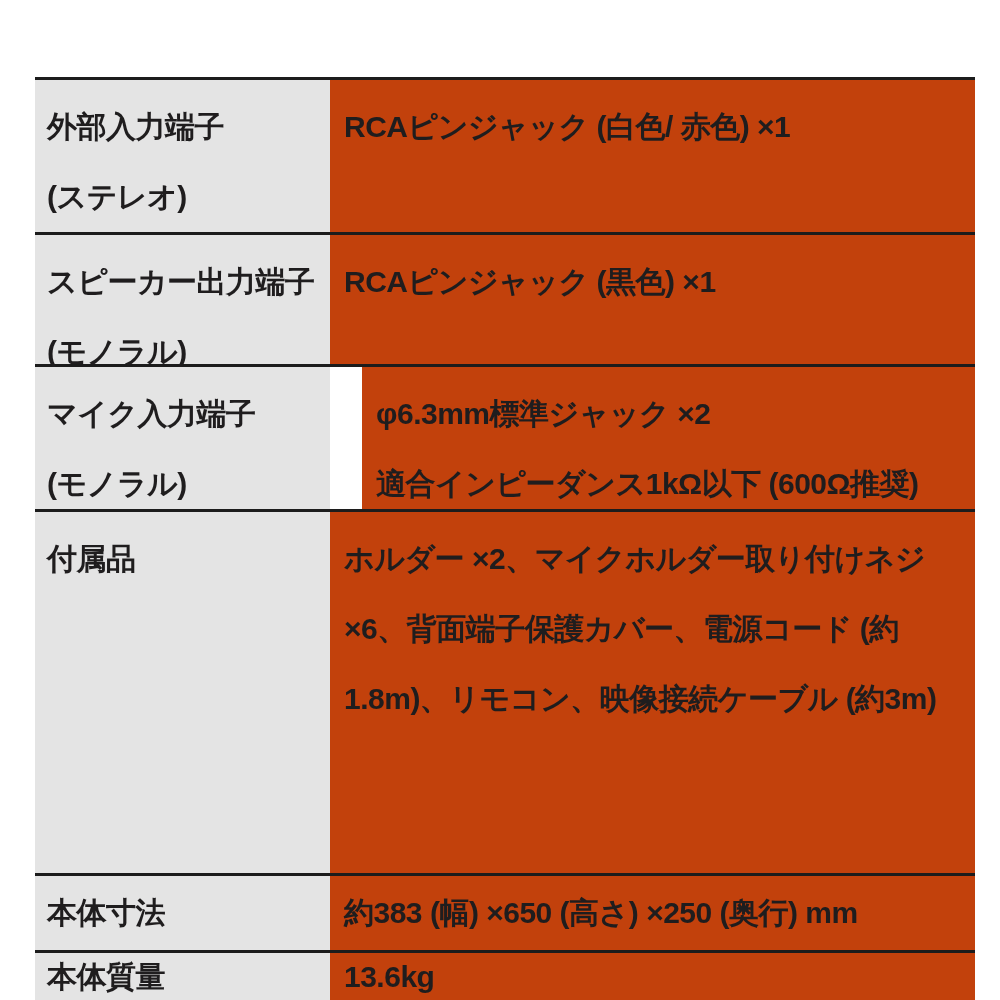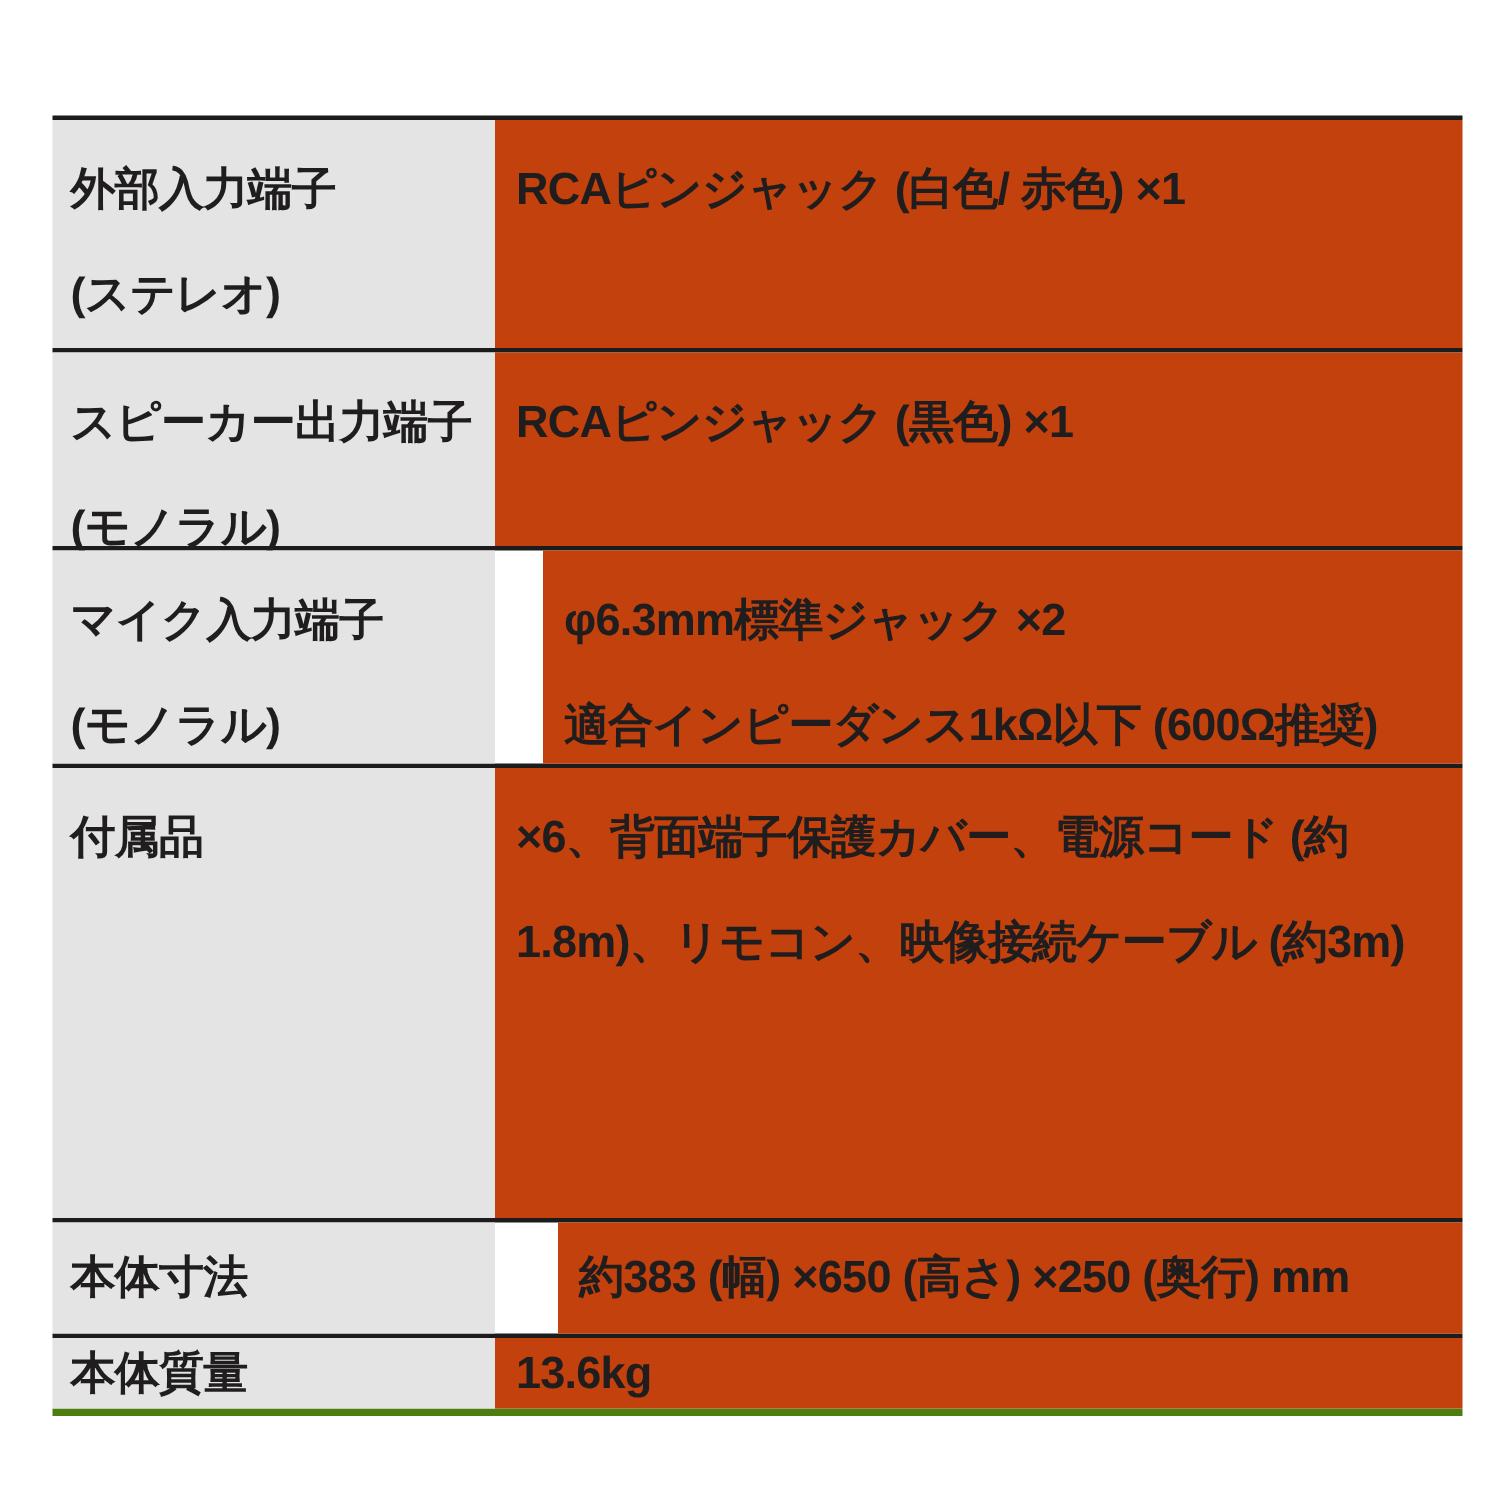--- a/index.html
+++ b/index.html
@@ -40,22 +40,22 @@
   }
   .line { white-space: nowrap; line-height: 70px; }
   
   .row.top .cell { padding-top: 12px; }
   
   .row.center .cell { display: flex; align-items: center; }
   .row.center .line { line-height: 1; }
   .r1 { height: 155px; }
   .r2 { height: 132px; }
   .r3 { height: 145px; gap: 32px; }
-  .r4 { height: 303px; }
-  .r5 { height: 77px; gap: 42px; }
+  .r4 { height: 364px; }
+  .r5 { height: 77px; }
   .r6 { height: 50px; }
 </style>
 </head>
 <body>
 
 <div class="spec-table">
 
   <div class="row top r1">
     <div class="cell label-cell">
       <div class="line">外部入力端子</div>
@@ -85,20 +85,21 @@
       <div class="line">φ6.3mm標準ジャック ×2</div>
       <div class="line">適合インピーダンス1kΩ以下 (600Ω推奨)</div>
     </div>
   </div>
 
   <div class="row top r4">
     <div class="cell label-cell">
       <div class="line">付属品</div>
     </div>
     <div class="cell value-cell">
+      <div class="line">ホルダー ×2、マイクホルダー取り付けネジ</div>
       <div class="line">×6、背面端子保護カバー、電源コード (約</div>
       <div class="line">1.8m)、リモコン、映像接続ケーブル (約3m)</div>
     </div>
   </div>
 
   <div class="row center r5">
     <div class="cell label-cell">
       <div class="line">本体寸法</div>
     </div>
     <div class="cell value-cell">

